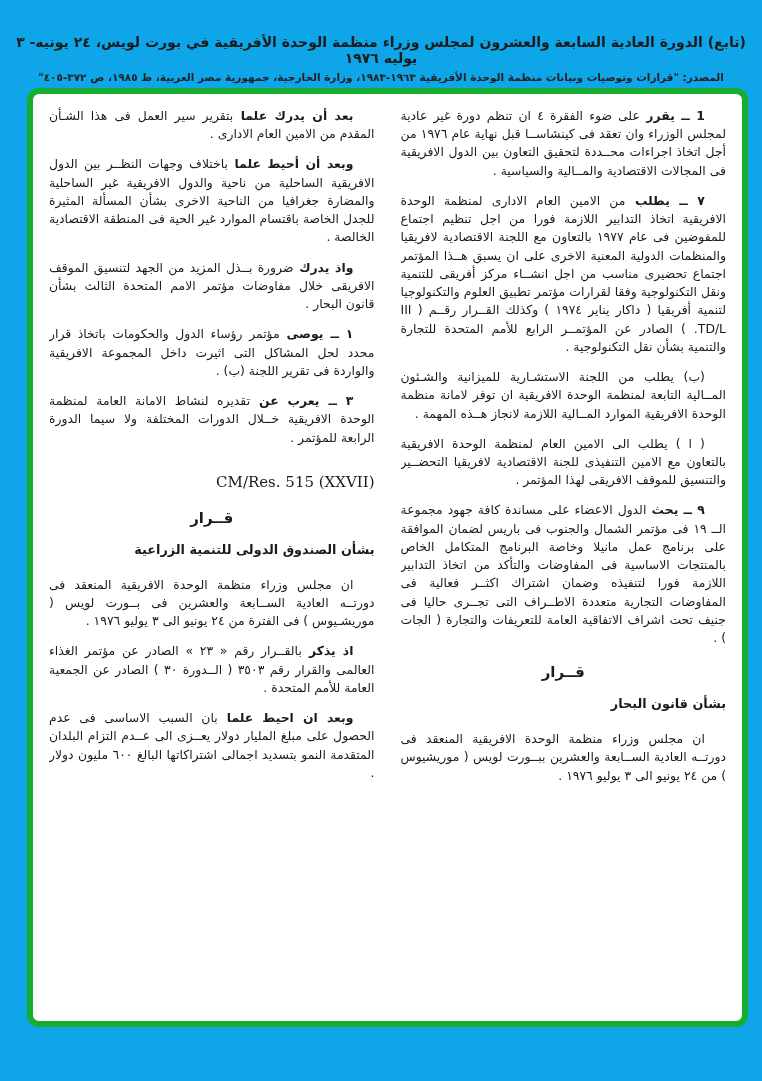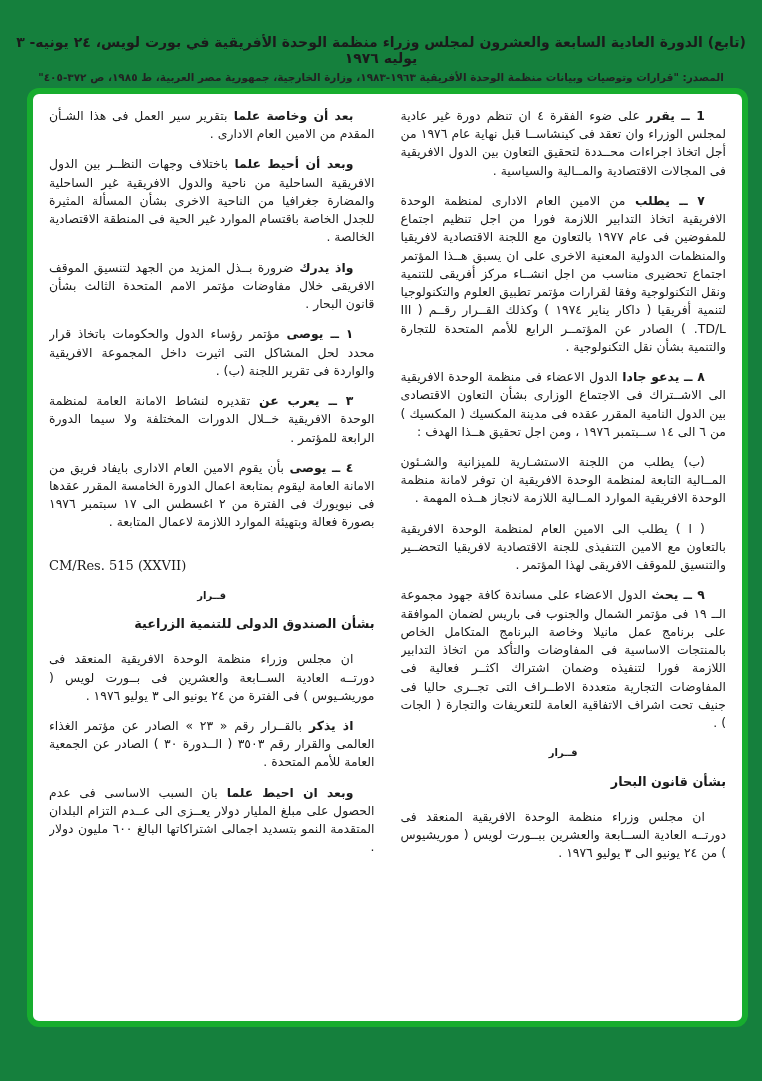--- a/index.html
+++ b/index.html
@@ -35,69 +35,67 @@
     font-size:12.4px;
     line-height:1.47;
     text-align:justify;
     direction:rtl;
   }
   .block{margin:0 0 12px 0;}
   .block.para{text-indent:1.7em;}
   .block strong{font-weight:bold;}
   .block.ref{
     direction:ltr;
-    text-align:left;
+    text-align:right;
     font-family:"DejaVu Serif", serif;
-    font-size:13px;
+    font-size:15px;
     margin:24px 0 6px 0;
     text-indent:0;
   }
   .block.heading{
-    text-align:center;font-weight:bold;font-size:10px;
+    text-align:center;font-weight:bold;font-size:15px;
     margin:14px 0 12px 0;text-indent:0;
   }
   .block.subheading{
     font-weight:bold;font-size:12.8px;
     margin:0 0 16px 0;text-indent:0;
   }
   .page-footer{
     position:absolute;bottom:12px;left:0;right:0;
     text-align:center;
     font-size:13.5px;font-weight:bold;
   }
 </style>
 </head>
 <body>
 
-<div class="page" style="color: rgb(27, 27, 27); background: #15803d; text-decoration: underline;">
+<div class="page" style="color: rgb(27, 27, 27); background: #0ea5e9; text-decoration: underline;">
 
   <header class="page-header">
     <div class="header-line1">(تابع) الدورة العادية السابعة والعشرون لمجلس وزراء منظمة الوحدة الأفريقية في بورت لويس، ٢٤ يونيه- ٣ يوليه ١٩٧٦</div>
     <div class="header-line2">المصدر: "قرارات وتوصيات وبيانات منظمة الوحدة الأفريقية ١٩٦٣-١٩٨٣، وزارة الخارجية، جمهورية مصر العربية، ط ١٩٨٥، ص ٣٧٢-٤٠٥"</div>
   </header>
 
   <div class="content-box" style="border-color: rgb(23, 173, 46);">
     <div class="col" id="col-right">
         <div class="block para"><strong>1 ــ يقرر </strong>على ضوء الفقرة ٤ ان تنظم دورة غير عادية لمجلس الوزراء وان تعقد فى كينشاســا قبل نهاية عام ١٩٧٦ من أجل اتخاذ اجراءات محــددة لتحقيق التعاون بين الدول الافريقية فى المجالات الاقتصادية والمــالية والسياسية .</div>
         <div class="block para"><strong>٧ ــ يطلب </strong>من الامين العام الادارى لمنظمة الوحدة الافريقية اتخاذ التدابير اللازمة فورا من اجل تنظيم اجتماع للمفوضين فى عام ١٩٧٧ بالتعاون مع اللجنة الاقتصادية لافريقيا والمنظمات الدولية المعنية الاخرى على ان يسبق هــذا المؤتمر اجتماع تحضيرى مناسب من اجل انشــاء مركز أفريقى للتنمية ونقل التكنولوجية وفقا لقرارات مؤتمر تطبيق العلوم والتكنولوجيا لتنمية أفريقيا ( داكار يناير ١٩٧٤ ) وكذلك القــرار رقــم ( III TD/L. ) الصادر عن المؤتمــر الرابع للأمم المتحدة للتجارة والتنمية بشأن نقل التكنولوجية .</div>
-        <div class="block para"><strong>٨ ــ يدعو جادا </strong>الدول الاعضاء فى منظمة الوحدة الافريقية الى الاشــتراك فى الاجتماع الوزارى بشأن التعاون الاقتصادى بين الدول النامية المقرر عقده فى مدينة المكسيك ( المكسيك ) من ٦ الى ١٤ ســبتمبر ١٩٧٦ ، ومن اجل تحقيق هــذا الهدف :</div>
         <div class="block para">(ب) يطلب من اللجنة الاستشـارية للميزانية والشـئون المــالية التابعة لمنظمة الوحدة الافريقية ان توفر لامانة منظمة الوحدة الافريقية الموارد المــالية اللازمة لانجاز هــذه المهمة .</div>
         <div class="block para">( ا ) يطلب الى الامين العام لمنظمة الوحدة الافريقية بالتعاون مع الامين التنفيذى للجنة الاقتصادية لافريقيا التحضــير والتنسيق للموقف الافريقى لهذا المؤتمر .</div>
         <div class="block para"><strong>٩ ــ يحث </strong>الدول الاعضاء على مساندة كافة جهود مجموعة الــ ١٩ فى مؤتمر الشمال والجنوب فى باريس لضمان الموافقة على برنامج عمل مانيلا وخاصة البرنامج المتكامل الخاص بالمنتجات الاساسية فى المفاوضات والتأكد من اتخاذ التدابير اللازمة فورا لتنفيذه وضمان اشتراك اكثــر فعالية فى المفاوضات التجارية متعددة الاطــراف التى تجــرى حاليا فى جنيف تحت اشراف الاتفاقية العامة للتعريفات والتجارة ( الجات ) .</div>
         <div class="block heading">قــرار</div>
         <div class="block subheading">بشأن قانون البحار</div>
         <div class="block para">ان مجلس وزراء منظمة الوحدة الافريقية المنعقد فى دورتــه العادية الســابعة والعشرين ببــورت لويس ( موريشيوس ) من ٢٤ يونيو الى ٣ يوليو ١٩٧٦ .</div>
       </div>
     <div class="col" id="col-left">
-        <div class="block para"><strong>بعد أن وخاصة علما </strong>بتقرير سير العمل فى هذا الشـأن المقدم من الامين العام الادارى .</div>
+        <div class="block para"><strong>بعد أن يدرك علما </strong>بتقرير سير العمل فى هذا الشـأن المقدم من الامين العام الادارى .</div>
         <div class="block para"><strong>وبعد أن أحيط علما </strong>باختلاف وجهات النظــر بين الدول الافريقية الساحلية من ناحية والدول الافريقية غير الساحلية والمضارة جغرافيا من الناحية الاخرى بشأن المسألة المثيرة للجدل الخاصة باقتسام الموارد غير الحية فى المنطقة الاقتصادية الخالصة .</div>
         <div class="block para"><strong>واذ يدرك </strong>ضرورة بــذل المزيد من الجهد لتنسيق الموقف الافريقى خلال مفاوضات مؤتمر الامم المتحدة الثالث بشأن قانون البحار .</div>
         <div class="block para"><strong>١ ــ يوصى </strong>مؤتمر رؤساء الدول والحكومات باتخاذ قرار محدد لحل المشاكل التى اثيرت داخل المجموعة الافريقية والواردة فى تقرير اللجنة (ب) .</div>
         <div class="block para"><strong>٣ ــ يعرب عن </strong>تقديره لنشاط الامانة العامة لمنظمة الوحدة الافريقية خــلال الدورات المختلفة ولا سيما الدورة الرابعة للمؤتمر .</div>
-        <div class="block para"><strong>٤ ــ يوصى </strong>بأن يقوم الامين العام الادارى بايفاد فريق من الامانة العامة ليقوم بمتابعة اعمال الدورة الخامسة المقرر عقدها فى نيويورك فى الفترة من ٢ اغسطس الى ١٧ سبتمبر ١٩٧٦ بصورة فعالة وبتهيئة الموارد اللازمة لاعمال المتابعة .</div>
         <div class="block ref">CM/Res. 515 (XXVII)</div>
         <div class="block heading">قــرار</div>
         <div class="block subheading">بشأن الصندوق الدولى للتنمية الزراعية</div>
         <div class="block para">ان مجلس وزراء منظمة الوحدة الافريقية المنعقد فى دورتــه العادية الســابعة والعشرين فى بــورت لويس ( موريشـيوس ) فى الفترة من ٢٤ يونيو الى ٣ يوليو ١٩٧٦ .</div>
         <div class="block para"><strong>اذ يذكر </strong>بالقــرار رقم « ٢٣ » الصادر عن مؤتمر الغذاء العالمى والقرار رقم ٣٥٠٣ ( الــدورة ٣٠ ) الصادر عن الجمعية العامة للأمم المتحدة .</div>
         <div class="block para"><strong>وبعد ان احيط علما </strong>بان السبب الاساسى فى عدم الحصول على مبلغ المليار دولار يعــزى الى عــدم التزام البلدان المتقدمة النمو بتسديد اجمالى اشتراكاتها البالغ ٦٠٠ مليون دولار .</div>
       </div>
   </div>
 
 

